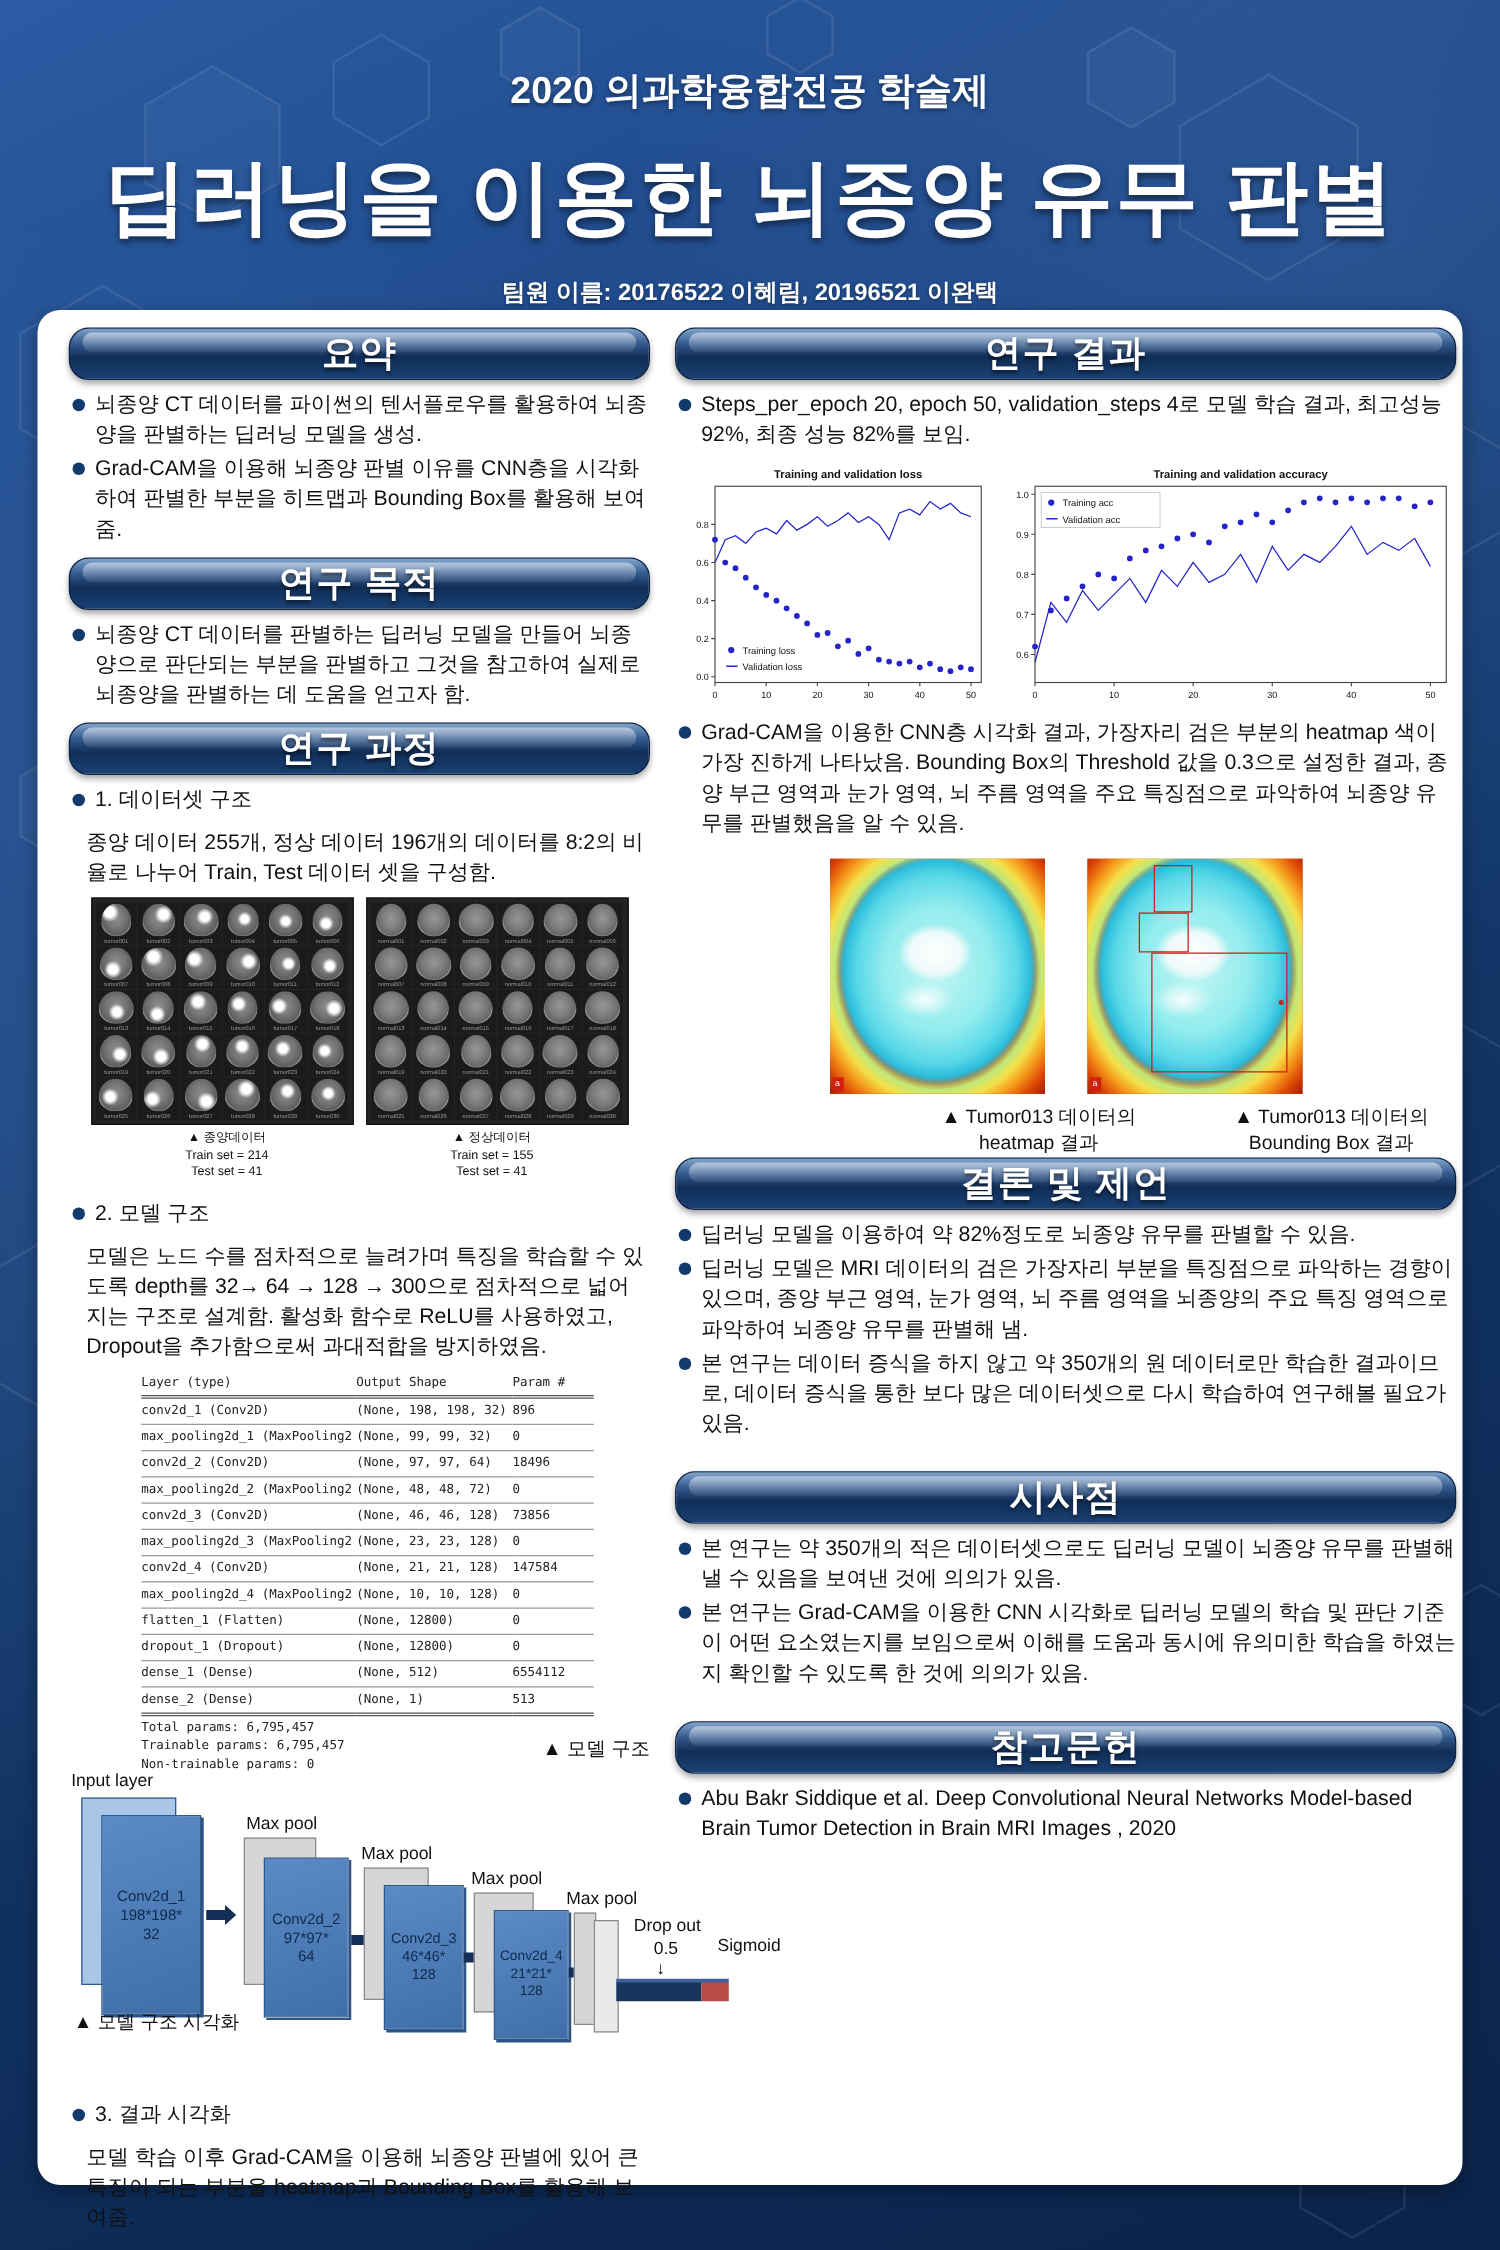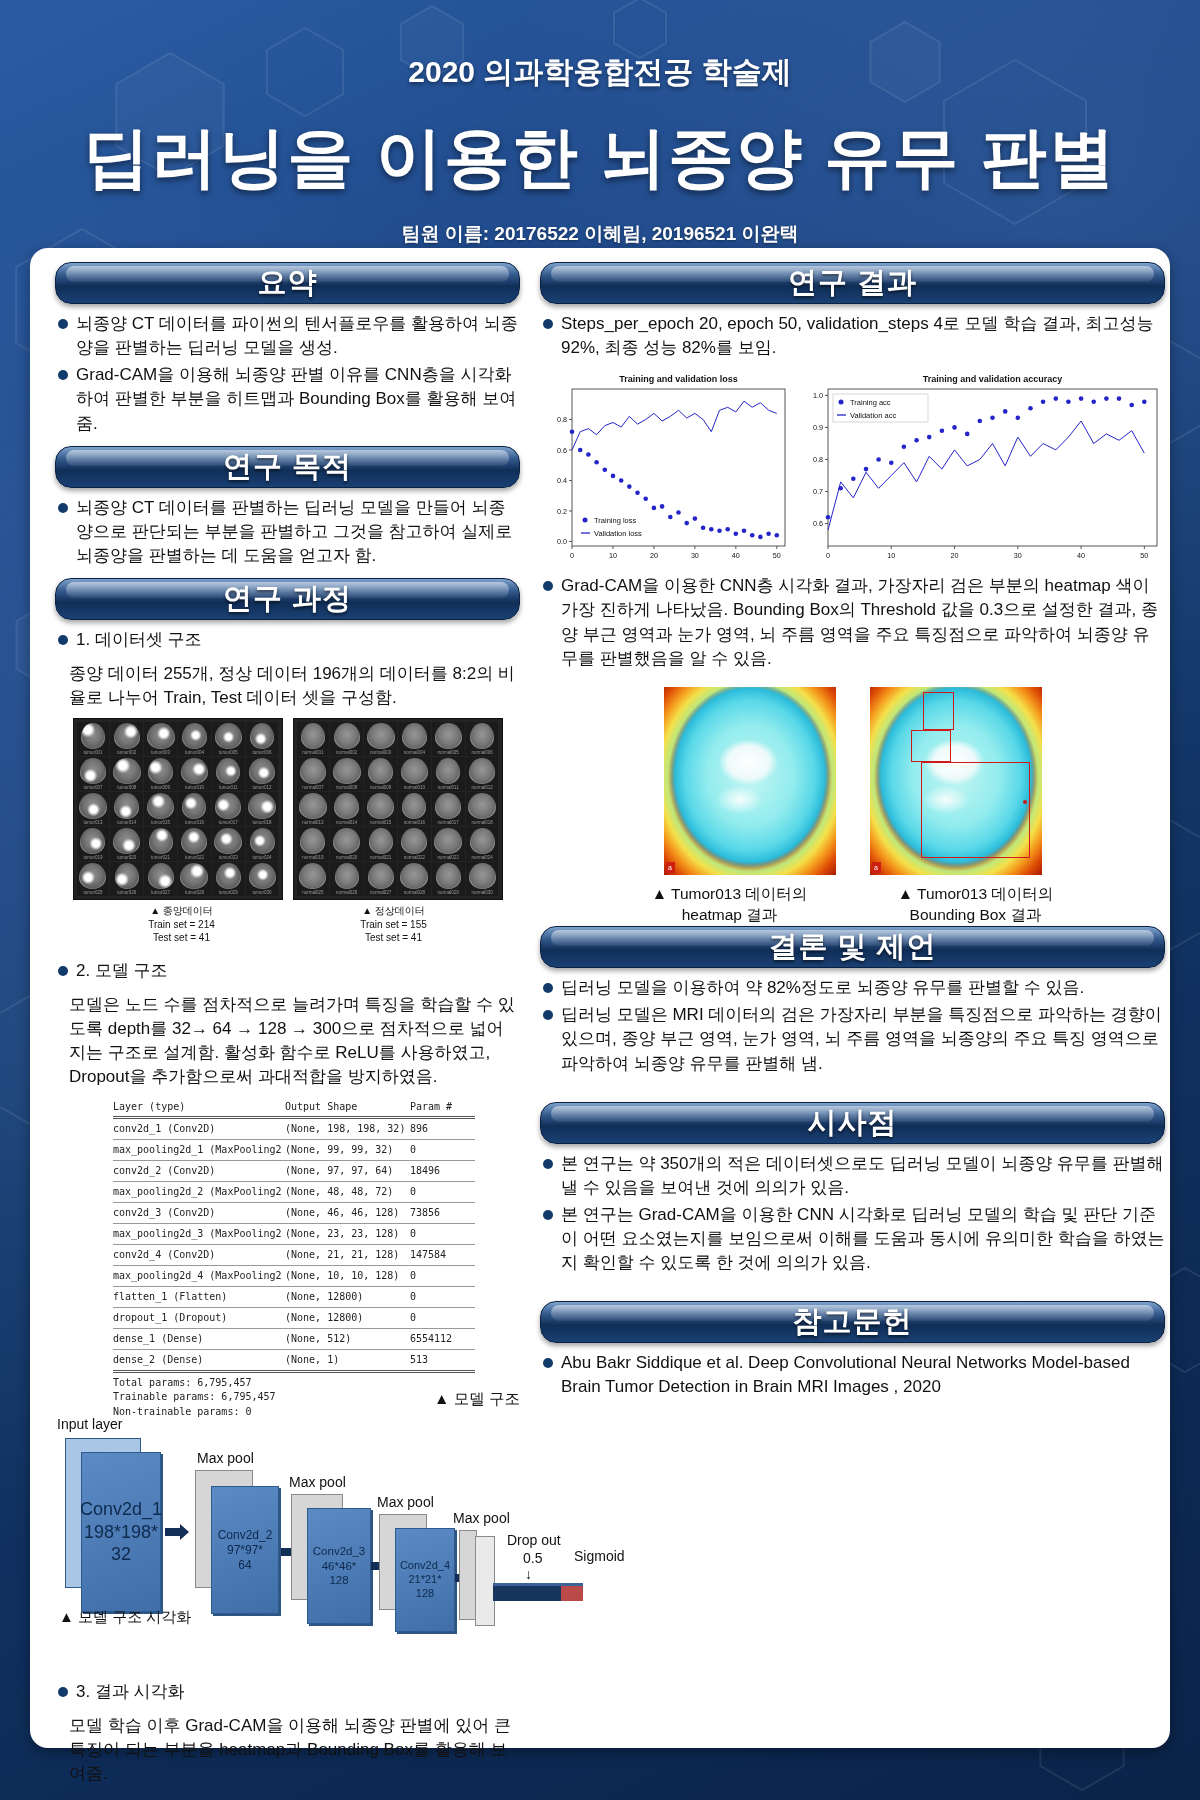--- a/index.html
+++ b/index.html
@@ -55,42 +55,42 @@
   table.model .c1{width:172px;}table.model .c2{width:125px;}table.model .c3{width:65px;}
   .model-totals{font-family:"DejaVu Sans Mono","Liberation Mono",monospace;font-size:10px;color:#222;line-height:1.45;margin-top:3px;}
   .model-cap{text-align:right;font-size:15.5px;color:#111;margin-top:-34px;margin-bottom:18px;}
   
   .diagram{position:relative;width:520px;height:218px;margin-top:26px;}
   .dg-label{position:absolute;font-size:14px;color:#111;}
   .blk{position:absolute;border:1px solid #2f5a8c;}
   .blk.back-lite{background:#a9c6e6;}
   .blk.back-gray{background:#d6d6d6;border-color:#8a8a8a;}
   .blk.front{background:linear-gradient(160deg,#5b8ac4,#3f6ea8);display:flex;align-items:center;justify-content:center;
-    color:#0e2a4d;font-size:18px;text-align:center;line-height:1.25;box-shadow:2px 2px 0 #2d5584;}
+    color:#0e2a4d;font-size:12px;text-align:center;line-height:1.25;box-shadow:2px 2px 0 #2d5584;}
   .arrow{position:absolute;width:15px;height:8px;background:#132f58;}
   .arrow::after{content:'';position:absolute;right:-9px;top:-4px;border-left:9px solid #132f58;border-top:8px solid transparent;border-bottom:8px solid transparent;}
   .sig-bar{position:absolute;display:flex;height:15px;box-shadow:0 -3px 0 #3d629a;}
   .sig-seg1{width:68px;background:#17365d;}
   .sig-seg2{width:22px;background:#b94a48;}
   .diagram-cap{position:absolute;left:4px;top:172px;font-size:15px;color:#111;}
   
   .charts-row{display:flex;gap:6px;margin:6px 0 4px 2px;}
   
   .gc-row{display:flex;justify-content:center;gap:34px;margin-top:16px;}
   .gradcam{position:relative;width:172px;height:188px;
     background:
       radial-gradient(ellipse 24% 17% at 49% 40%, #ffffff 0%, #eefafa 50%, rgba(238,250,250,0) 72%),
       radial-gradient(ellipse 20% 11% at 44% 60%, rgba(255,255,255,.9) 0%, rgba(255,255,255,0) 70%),
       radial-gradient(ellipse 66% 70% at 50% 47%, #c2f6f2 0%, #93ecee 38%, #59d8e8 57%, #2bbcdb 66%, rgba(43,188,219,0) 71%),
       radial-gradient(ellipse 76% 80% at 50% 48%, rgba(0,0,0,0) 56%, #bfe87a 63%, #f4e04a 69%, #f59a1d 76%, #dd4a05 84%, #a31600 93%, #700b00 100%),
       #c03000;}
   .gc-tag{position:absolute;left:2px;bottom:2px;width:9px;height:11px;background:#cf1f10;color:#fff;font-size:7px;line-height:11px;text-align:center;}
   .bbox{position:absolute;border:1.5px solid #d01a1a;}
   .gc-dot{position:absolute;width:4px;height:4px;border-radius:50%;background:#d01a1a;}
-  .gc-cap-row{display:flex;justify-content:center;gap:46px;margin-top:8px;}
+  .gc-cap-row{display:flex;justify-content:flex-end;gap:34px;margin-top:8px;}
   .gc-cap{width:200px;text-align:center;font-size:15.5px;color:#111;line-height:1.4;}
   .mt14{margin-top:14px;} .mt20{} .mt26{margin-top:26px;}
 </style>
 </head>
 <body>
 
 <div class="poster">
   <svg id="hex-bg">
       <polygon points="223.7,146.0 170.0,177.0 116.3,146.0 116.3,84.0 170.0,53.0 223.7,84.0" fill="rgba(255,255,255,0.03)" stroke="rgba(255,255,255,0.09)" stroke-width="2"></polygon>
       <polygon points="343.1,94.0 305.0,116.0 266.9,94.0 266.9,50.0 305.0,28.0 343.1,50.0" fill="none" stroke="rgba(255,255,255,0.09)" stroke-width="2"></polygon>
@@ -691,20 +691,21 @@
           <div>Bounding Box 결과</div>
         </div>
       </div>
 
       <div class="banner mt20">
         <span>결론 및 제언</span>
         </div>
       <ul class="bullets">
         <li>딥러닝 모델을 이용하여 약 82%정도로 뇌종양 유무를 판별할 수 있음.</li>
         <li>딥러닝 모델은 MRI 데이터의 검은 가장자리 부분을 특징점으로 파악하는 경향이 있으며, 종양 부근 영역, 눈가 영역, 뇌 주름 영역을 뇌종양의 주요 특징 영역으로 파악하여 뇌종양 유무를 판별해 냄.</li>
+        <li>본 연구는 데이터 증식을 하지 않고 약 350개의 원 데이터로만 학습한 결과이므로, 데이터 증식을 통한 보다 많은 데이터셋으로 다시 학습하여 연구해볼 필요가 있음.</li>
       </ul>
 
       <div class="banner mt26">
         <span>시사점</span>
         </div>
       <ul class="bullets">
         <li>본 연구는 약 350개의 적은 데이터셋으로도 딥러닝 모델이 뇌종양 유무를 판별해낼 수 있음을  보여낸 것에 의의가 있음.</li>
         <li>본 연구는 Grad-CAM을 이용한 CNN 시각화로 딥러닝 모델의 학습 및 판단 기준이 어떤 요소였는지를 보임으로써 이해를 도움과 동시에 유의미한 학습을 하였는지 확인할 수 있도록 한 것에 의의가 있음.</li>
       </ul>
 

